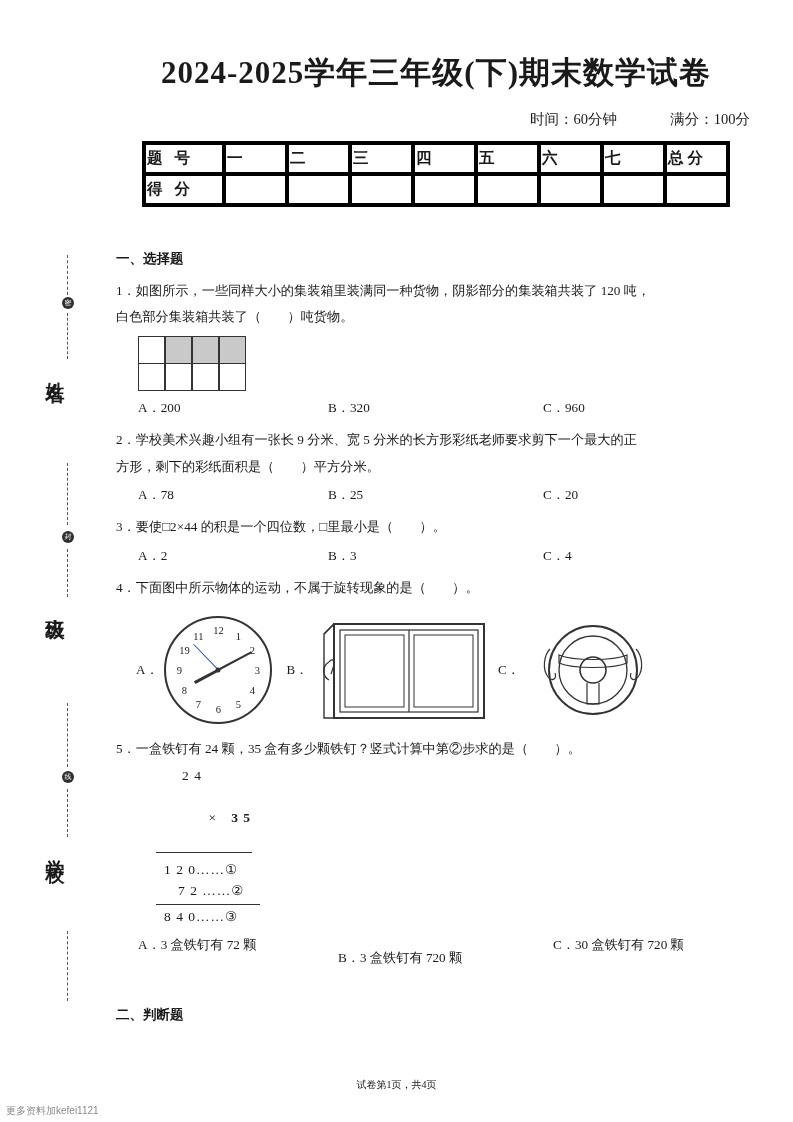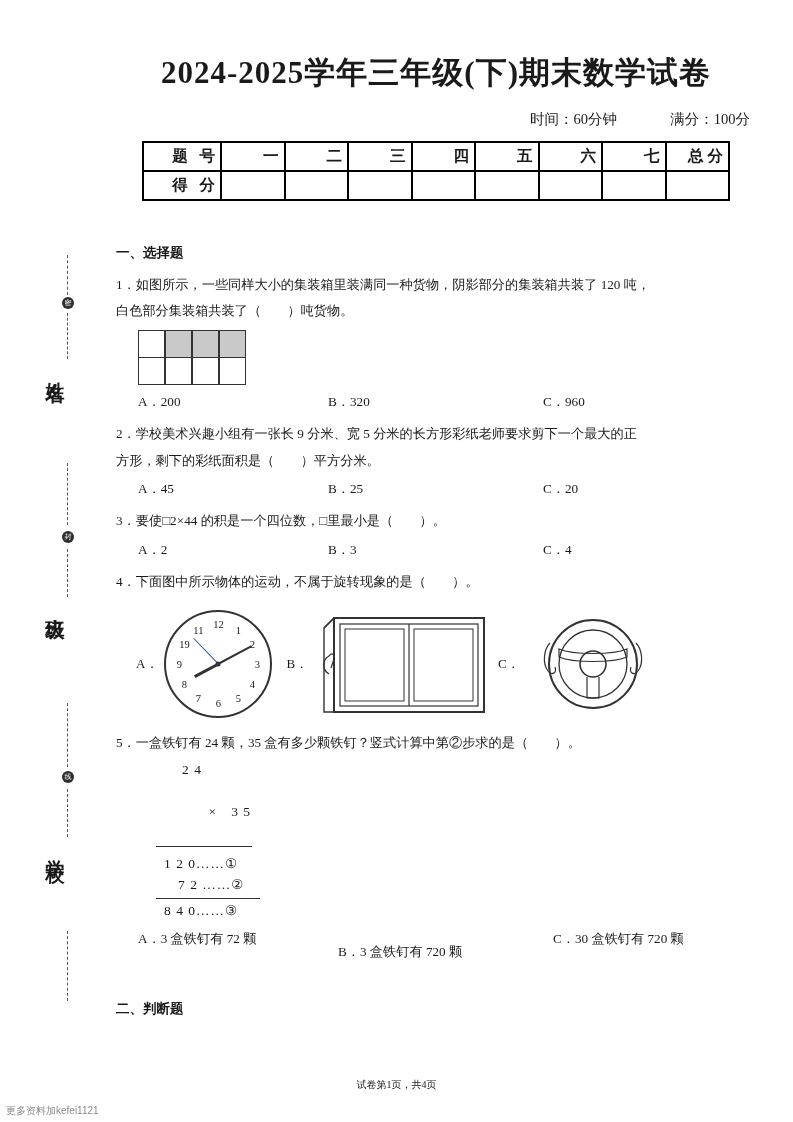--- a/index.html
+++ b/index.html
@@ -85,23 +85,23 @@
   .meta-line .gap { display: inline-block; width: 46px; }
 
   
   table.score {
     margin: 12px auto 0 auto;
     border-collapse: collapse;
     width: 588px;
     table-layout: fixed;
   }
   table.score td {
-    border: 2px solid #000000;
+    border: 4px solid #000000;
     height: 25px;
-    text-align: right;
+    text-align: left;
     font-size: 15.5px;
     font-weight: bold;
     letter-spacing: 4px;
   }
   table.score td.head {
     width: 74px;
   }
   table.score tr.row-blank td { height: 25px; }
 
   
@@ -317,21 +317,21 @@
           <span class="o3">C．960</span>
         </div>
       </div>
 
       <div class="q">
         <p>
           <span>2．</span><span>学校美术兴趣小组有一张长 9 分米、宽 5 分米的长方形彩纸老师要求剪下一个最大的正</span>
         </p>
         <p>方形，剩下的彩纸面积是（　　）平方分米。</p>
         <div class="opts">
-          <span class="o1">A．45</span>
+          <span class="o1">A．78</span>
           <span class="o2">B．25</span>
           <span class="o3">C．20</span>
         </div>
       </div>
 
       <div class="q">
         <p>
           <span>3．</span><span>要使□2×44 的积是一个四位数，□里最小是（　　）。</span>
         </p>
         <div class="opts">
@@ -392,21 +392,21 @@
         </div>
       </div>
 
       <div class="q">
         <p>
           <span>5．</span><span>一盒铁钉有 24 颗，35 盒有多少颗铁钉？竖式计算中第②步求的是（　　）。</span>
         </p>
         <div class="vcalc">
           <div class="line" style="padding-left:26px;">2 4</div>
           <div class="line">
-            <span>×</span><span style="padding-left:14px;">3 5</span>
+            <span>×</span><span style="padding-left:14px;font-weight:bold;">3 5</span>
           </div>
           <div class="rule"></div>
           <div class="line" style="padding-left:8px;margin-top:7px;">1 2 0……①</div>
           <div class="line" style="padding-left:22px;">7 2 ……②</div>
           <div class="rule wide"></div>
           <div class="line" style="padding-left:8px;">8 4 0……③</div>
         </div>
         <div class="opts5">
           <span class="a1">A．3 盒铁钉有 72 颗</span>
           <span class="a2">B．3 盒铁钉有 720 颗</span>

